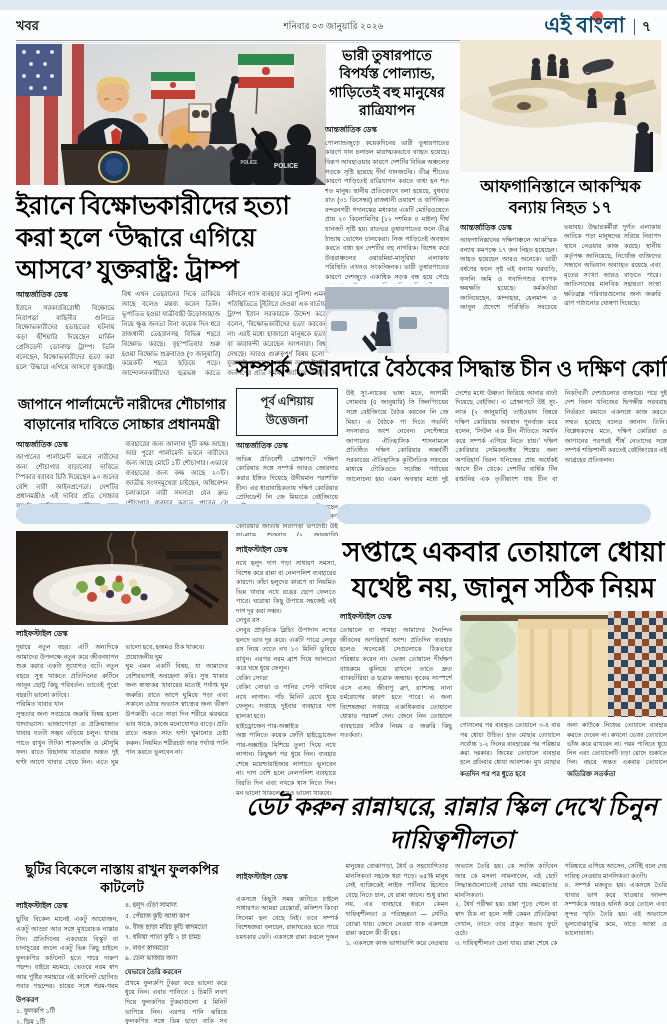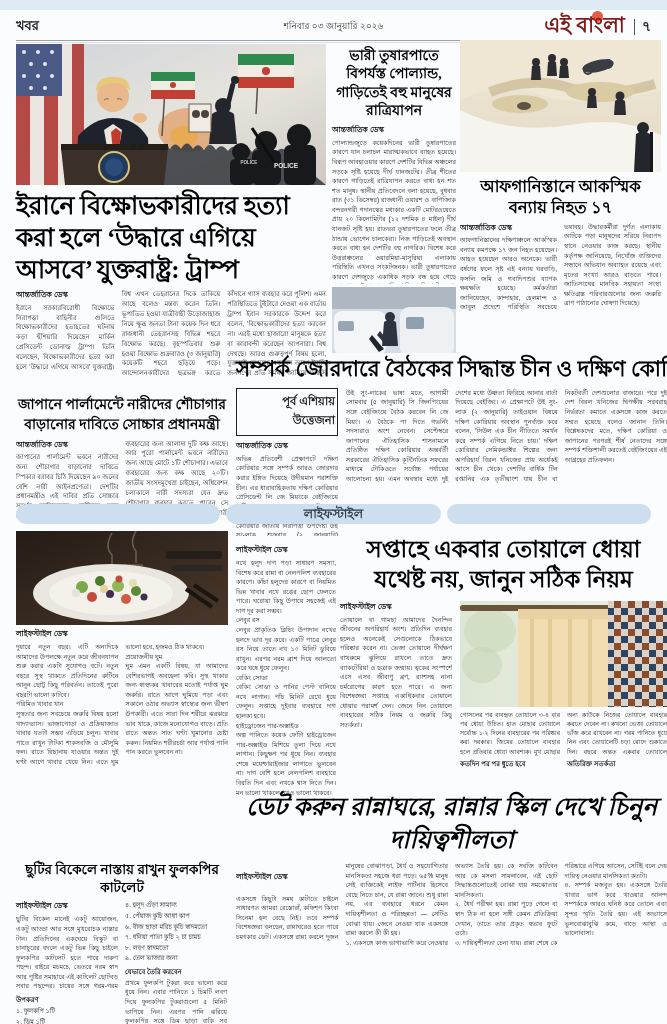--- a/index.html
+++ b/index.html
@@ -10,21 +10,21 @@
     font-family:"Liberation Sans", sans-serif; color:#1c1c1c;
   }
   .topstrip { position:absolute; left:0; top:0; width:667px; height:10px; background:#dfeaf4; }
   
   #hdr { position:absolute; left:16px; top:13px; width:635px; height:28px;
          border-bottom:1px solid #9aa0a6; display:flex; align-items:center; }
   #hdr:after { content:""; position:absolute; left:0; right:0; bottom:-3px; border-bottom:1px solid #d8dde2;}
   .hdr-section { font-weight:700; font-size:13px; }
   .hdr-date { position:absolute; left:0; right:0; text-align:center; font-size:9px; color:#333; }
   .hdr-right { margin-left:auto; display:flex; align-items:center; gap:7px; z-index:2; }
-  .logo-wrap { position:relative; font-family:"Liberation Serif", serif; font-weight:700; font-size:21px; color:#7f1d1d; padding:0 2px; }
+  .logo-wrap { position:relative; font-family:"Liberation Serif", serif; font-weight:700; font-size:21px; color:#0c4a6e; padding:0 2px; }
   .logo-dot { position:absolute; right:24px; top:2px; width:11px; height:11px; border-radius:50%; background:#e8452e; opacity:.9; z-index:-1; }
   .hdr-div { width:1px; height:16px; background:#555; }
   .hdr-page { font-weight:700; font-size:14px; }
 
   
   .headline { font-family:"Liberation Serif", serif; font-weight:700; color:#000; }
   .byline { font-weight:700; font-size:7.5px; color:#111; margin-bottom:2px; }
   .btxt { font-size:6.5px; line-height:1.52; text-align:justify; color:#222; overflow:hidden; }
   .prelines { white-space:pre-line; }
   .cols2 { column-count:2; column-gap:7px; }
@@ -32,58 +32,58 @@
   .cols4 { column-count:4; column-gap:7px; }
   .ctr { text-align:center; }
   .subhead { font-weight:700; font-size:6.8px; margin-top:2px; }
   .photo { display:block; }
 
   
   #art-trump   { position:absolute; left:16px;  top:44px;  width:310px; }
   #art-trump .headline { font-size:25px; line-height:1.27; margin-top:5px; letter-spacing:-.3px; }
   #art-trump .btxt { height:90px; margin-top:4px; }
 
-  #art-poland  { position:absolute; left:332px; top:47px;  width:124px; }
+  #art-poland  { position:absolute; left:325px; top:47px;  width:124px; }
   #art-poland .headline { font-size:14px; line-height:1.32; }
   #art-poland .btxt { height:146px; margin-top:2px; font-size:6.3px; }
 
   #art-afghan  { position:absolute; left:460px; top:40px;  width:201px; }
   #art-afghan .headline { font-size:16.5px; line-height:1.3; margin-top:4px; }
   #art-afghan .btxt { height:112px; margin-top:3px; font-size:6.3px; }
 
   #art-japan   { position:absolute; left:16px;  top:359px; width:212px; }
   #art-japan .headline { font-size:14px; line-height:1.45;margin-top:36px; }
   #art-japan .btxt { height:86px; margin-top:3px; }
 
   #art-korea   { position:absolute; left:236px; top:356px; width:431px; }
   #art-korea .headline { font-size:21.5px; line-height:1.25; white-space:nowrap; }
   .korea-row { display:flex; gap:8px; margin-top:5px; }
   .korea-c1 { width:102px; flex:none; }
-  .kicker { border:1.5px solid #222; padding:4px 2px; text-align:right; font-family:"Liberation Serif", serif; font-weight:700; font-size:11.5px; }
+  .kicker { border:1.5px solid #222; padding:4px 2px; text-align:center; font-family:"Liberation Serif", serif; font-weight:700; font-size:11.5px; }
   .korea-c1 .byline { margin-top:4px; }
   .korea-c1 .btxt { height:82px; font-size:6.3px; }
   .korea-rest { flex:1; height:118px; font-size:6.3px; }
 
   #lifestyle-bar { position:absolute; left:16px; top:504px; width:635px; height:20px; display:flex; gap:6px; }
   .pill { background:#cddfee; border-radius:10px; height:20px; }
   .pill-side { flex:1; }
   .pill-label { width:215px; flex:none; text-align:center; font-weight:700; font-size:12.5px; color:#31404f; line-height:20px; font-family:"Liberation Serif", serif; }
 
   #art-newyear { position:absolute; left:16px; top:531px; width:212px; }
   #art-newyear .headline { font-size:15.5px; line-height:1.3; margin-top:4px; }
   #art-newyear .byline { margin-top:3px; }
   #art-newyear .btxt { height:166px; font-size:6.3px; }
 
   #art-nail { position:absolute; left:236px; top:540px; width:100px; }
   #art-nail .headline { font-size:13px; line-height:1.4; }
   #art-nail .byline { margin-top:4px; }
   #art-nail .btxt { height:252px; font-size:6.3px; }
 
   #art-towel { position:absolute; left:340px; top:535px; width:327px; }
-  #art-towel .headline { font-size:23px; line-height:1.32; }
+  #art-towel .headline { font-size:27px; line-height:1.32; }
   .towel-row { display:flex; gap:8px; margin-top:5px; }
   .towel-c1 { width:112px; flex:none; }
   .towel-c1 .btxt { height:150px; font-size:6.3px; }
   .towel-right { flex:1; }
   .towel-under { display:flex; gap:7px; margin-top:3px; }
   .towel-under > div { flex:1; }
   .towel-under .btxt { height:46px; font-size:6.1px; }
 
   #art-date { position:absolute; left:236px; top:790px; width:431px; }
   #art-date .headline { font-size:24.5px; line-height:1.35;font-style:italic; }
@@ -295,21 +295,20 @@
         <div class="kicker">পূর্ব এশিয়ায় উত্তেজনা</div>
         <div class="byline">আন্তর্জাতিক ডেস্ক</div>
         <div class="btxt">অভিন্ন প্রতিবেশী প্রেক্ষাপটে দক্ষিণ কোরিয়ার সঙ্গে সম্পর্ক আরও জোরদার করার ইঙ্গিত দিয়েছে উদীয়মান পরাশক্তি চীন। এর ধারাবাহিকতায় দক্ষিণ কোরিয়ার প্রেসিডেন্ট লি জে মিয়ংকে বেইজিংয়ে রাষ্ট্রীয় সফরের আমন্ত্রণ জানিয়েছেন চীনের প্রেসিডেন্ট সি জিনপিং। দক্ষিণ কোরিয়ার জাতীয় নিরাপত্তা উপদেষ্টা উই সুং-লাক শুক্রবার (২ জানুয়ারি) সাংবাদিকদের এসব তথ্য জানিয়েছেন। মাত্র দুই মাসের ব্যবধানে এটি হবে সি ও লির দ্বিতীয় বৈঠক।</div>
       </div>
       <div class="btxt cols3 korea-rest">উই সুং-লাকের ভাষ্য মতে, আগামী সোমবার (৫ জানুয়ারি) সি জিনপিংয়ের সঙ্গে বেইজিংয়ে বৈঠক করবেন লি জে মিয়ং। এ বৈঠকে পা দিতে গভর্নিং সদস্যরাও অংশ নেবেন। সেপ্টেম্বরে জাপানের ঐতিহাসিক শাসনামলে প্রতিষ্ঠিত দক্ষিণ কোরিয়ার অন্তর্বর্তী সরকারের ঐতিহাসিক কূটনৈতিক সফরের মাধ্যমে টোকিওতে সর্বোচ্চ পর্যায়ের আলোচনা হয়। এমন অবস্থার মধ্যে দুই দেশের মধ্যে উষ্ণতা ফিরিয়ে আনার বার্তা দিয়েছে বেইজিং। এ প্রেক্ষাপটে উই সুং-লাক (২ জানুয়ারি) তাইওয়ান বিষয়ে দক্ষিণ কোরিয়ার অবস্থান পুনর্ব্যক্ত করে বলেন, ‘সিউল এক চীন নীতিতে সমর্থন করে সম্পর্ক এগিয়ে নিতে চায়।’ দক্ষিণ কোরিয়ার সেমিকন্ডাক্টর শিল্পের জন্য অপরিহার্য বিরল খনিজের প্রায় অর্ধেকই আসে চীন থেকে। দেশটির বার্ষিক টিন রপ্তানির এক তৃতীয়াংশ যায় চীন বা নিকটবর্তী দেশগুলোর বাজারে। পরে দুই দেশ বিরল খনিজের দ্বিপক্ষীয় সরবরাহ নির্ভরতা কমাতে একসঙ্গে কাজ করতে সম্মত হয়েছে বলেও জানান তিনি। বিশ্লেষকদের মতে, দক্ষিণ কোরিয়া ও জাপানের পরপরই শীর্ষ নেতাদের সঙ্গে সম্পর্ক শক্তিশালী করতেই বেইজিংয়ের এই আগ্রহের প্রতিফলন।</div>
     </div>
   </div>
 
   <div id="lifestyle-bar">
     <div class="pill pill-side"></div>
-    <div class="pill pill-label">লাইফস্টাইল</div>
     <div class="pill pill-side"></div>
   </div>
 
   <div id="art-newyear">
     <svg class="photo" width="212" height="94" viewBox="0 0 212 94">
       <defs>
         <linearGradient id="tbl" x1="0" y1="0" x2="1" y2="1">
           <stop offset="0" stop-color="#241c16"></stop>
             <stop offset="1" stop-color="#4a382a"></stop>
         </linearGradient>

